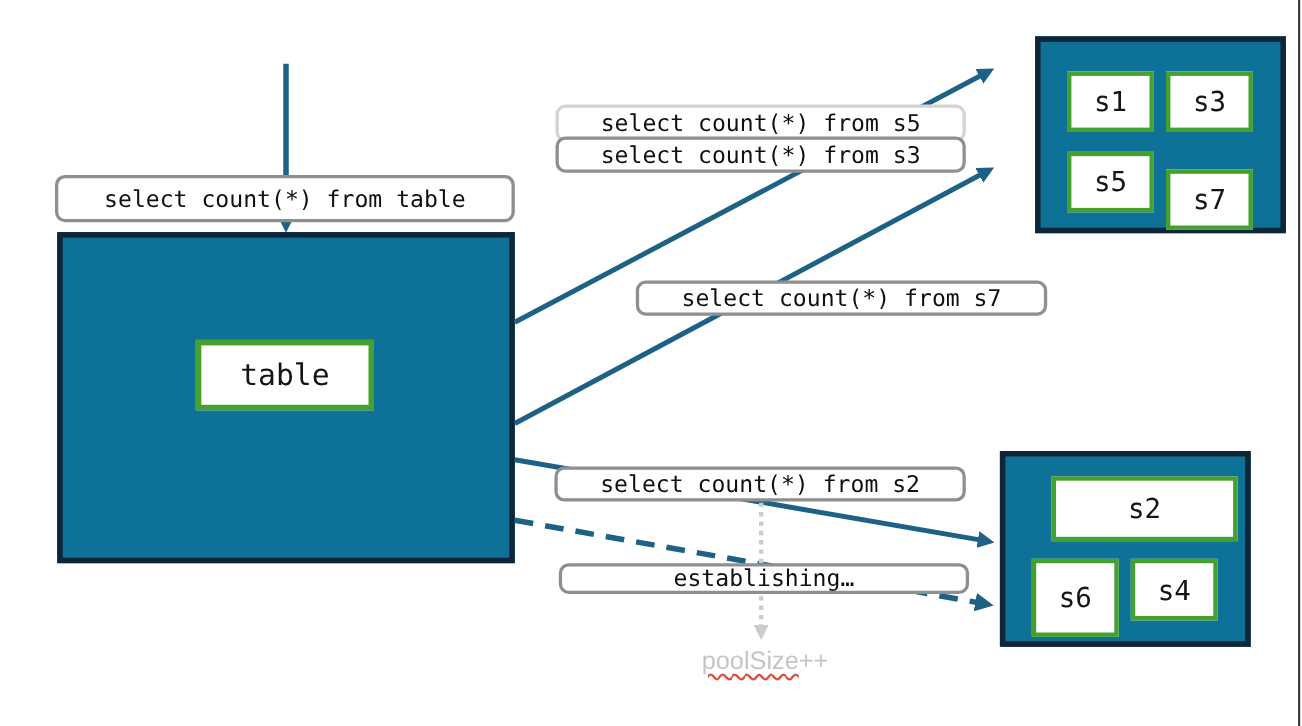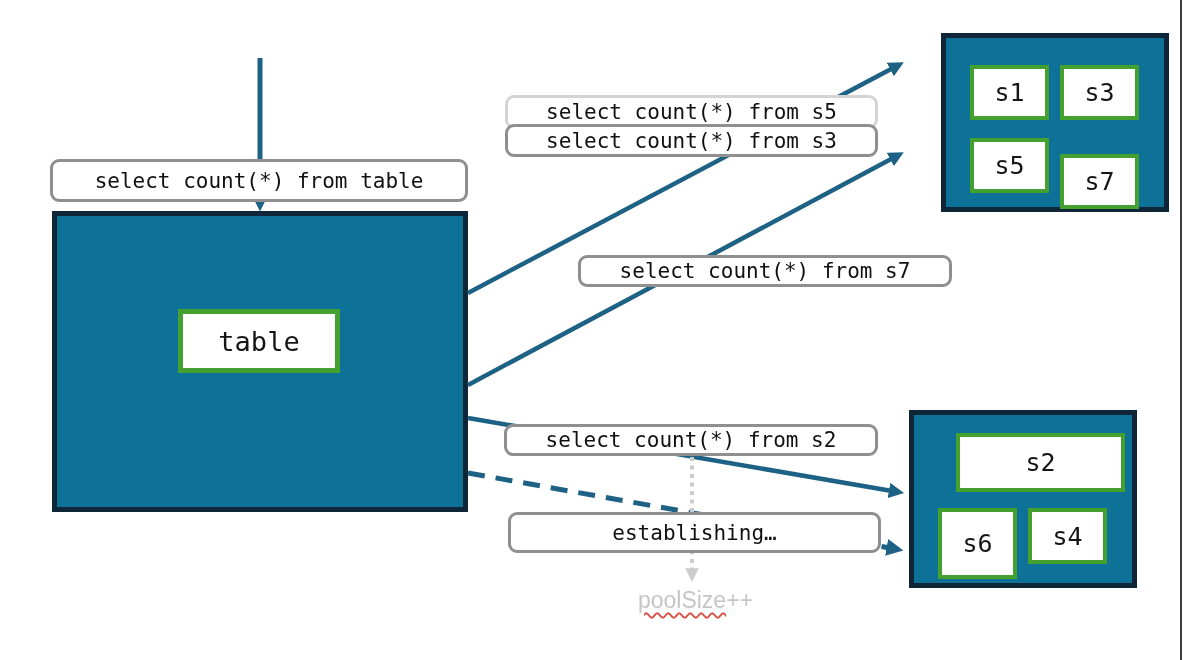--- a/index.html
+++ b/index.html
@@ -32,21 +32,21 @@
   .lbl{
     position:absolute;background:#ffffff;border:3.5px solid var(--label-border);
     border-radius:9px;box-sizing:border-box;display:flex;align-items:center;
     justify-content:center;font-size:21px;white-space:nowrap;z-index:3;color:#101010;
   }
   .lbl-table{left:50px;top:111px;width:418px;height:43px;margin-top:48px;}
   .lbl-s5{left:505px;top:95px;width:373px;height:34px;border-color:var(--label-border-light);}
   .lbl-s3{left:505px;top:124px;width:373px;height:33px;z-index:4;}
   .lbl-s7{left:578px;top:255px;width:374px;height:32px;}
   .lbl-s2{left:504px;top:424px;width:374px;height:32px;}
-  .lbl-est{left:508px;top:512px;width:373px;height:41px;}
+  .lbl-est{left:508px;top:512px;width:373px;height:28px;}
   
   .arrow-layer{position:absolute;left:0;top:0;width:1184px;height:660px;z-index:2;}
   
   .pool-note{
     position:absolute;left:598px;top:587px;width:195px;text-align:center;z-index:1;
     font-family:"Liberation Sans",sans-serif;font-size:23px;color:var(--muted-gray);
   }
   .pool-note .squiggle{
     text-decoration-line:underline;text-decoration-style:wavy;
     text-decoration-color:var(--squiggle-red);text-decoration-thickness:2px;

